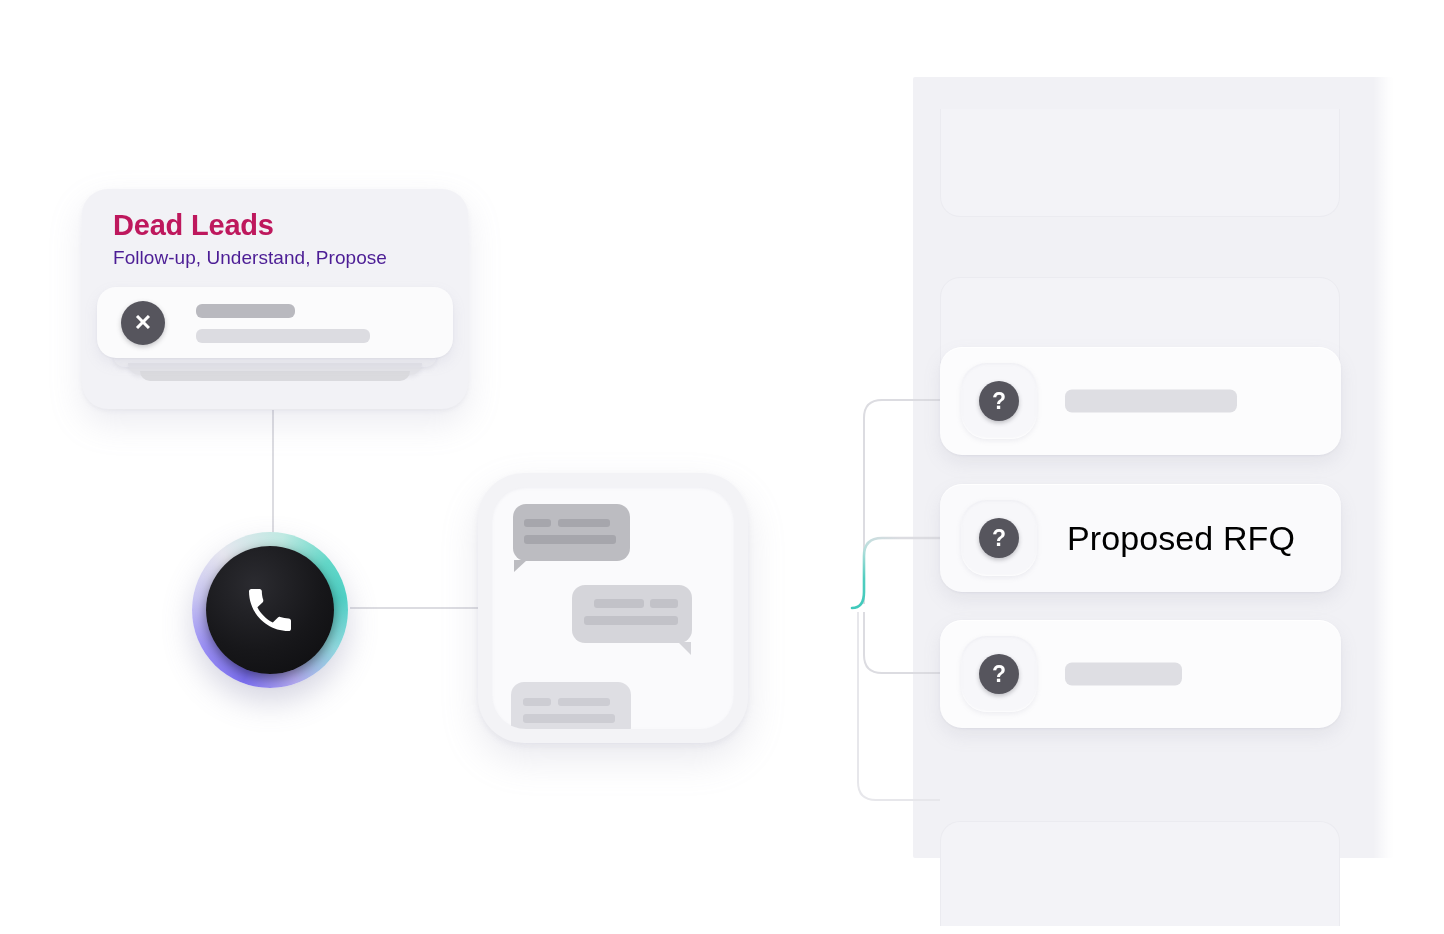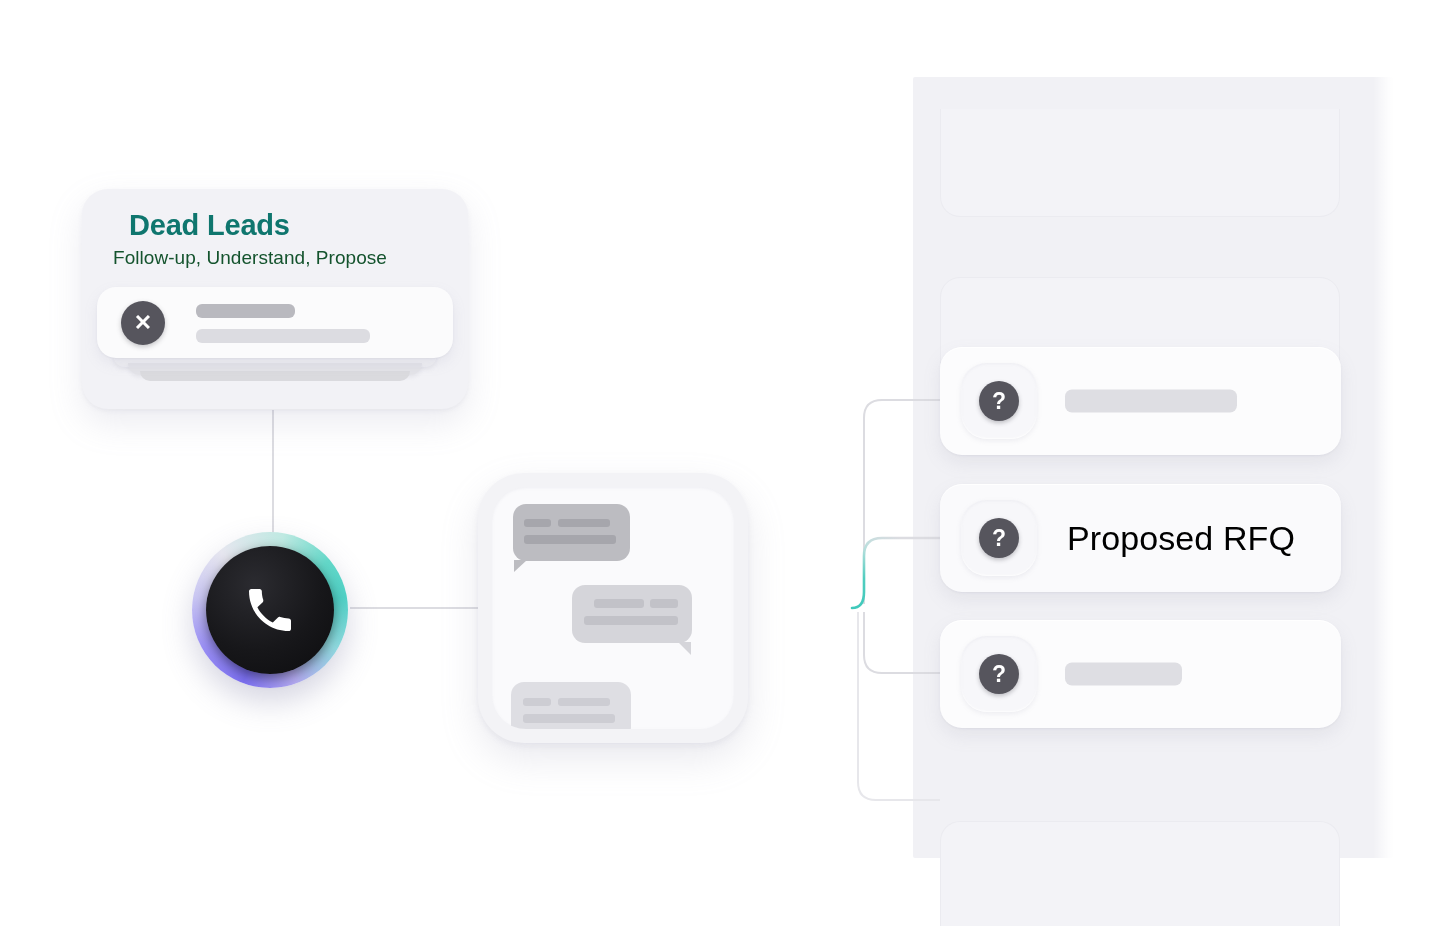--- a/index.html
+++ b/index.html
@@ -146,29 +146,28 @@
       0 2px 4px rgba(150,150,170,0.10),
       0 14px 34px rgba(150,150,175,0.18);
     z-index: 8;
     overflow: hidden;
   }
   .dl-title {
     position: absolute;
     left: 31px; top: 20px;
     font-size: 29px;
     font-weight: bold;
-    color: #0f766e;
+    color: #be185d;
     letter-spacing: -0.2px;
-    margin-left: 16px;
   }
   .dl-sub {
     position: absolute;
     left: 31px; top: 58px;
     font-size: 19px;
-    color: #14532d;
+    color: #4c1d95;
     letter-spacing: 0.05px;
   }
 
   .dl-row {
     position: absolute;
     left: 15px;
     top: 98px;
     width: 356px;
     height: 71px;
     background: #fbfbfc;

